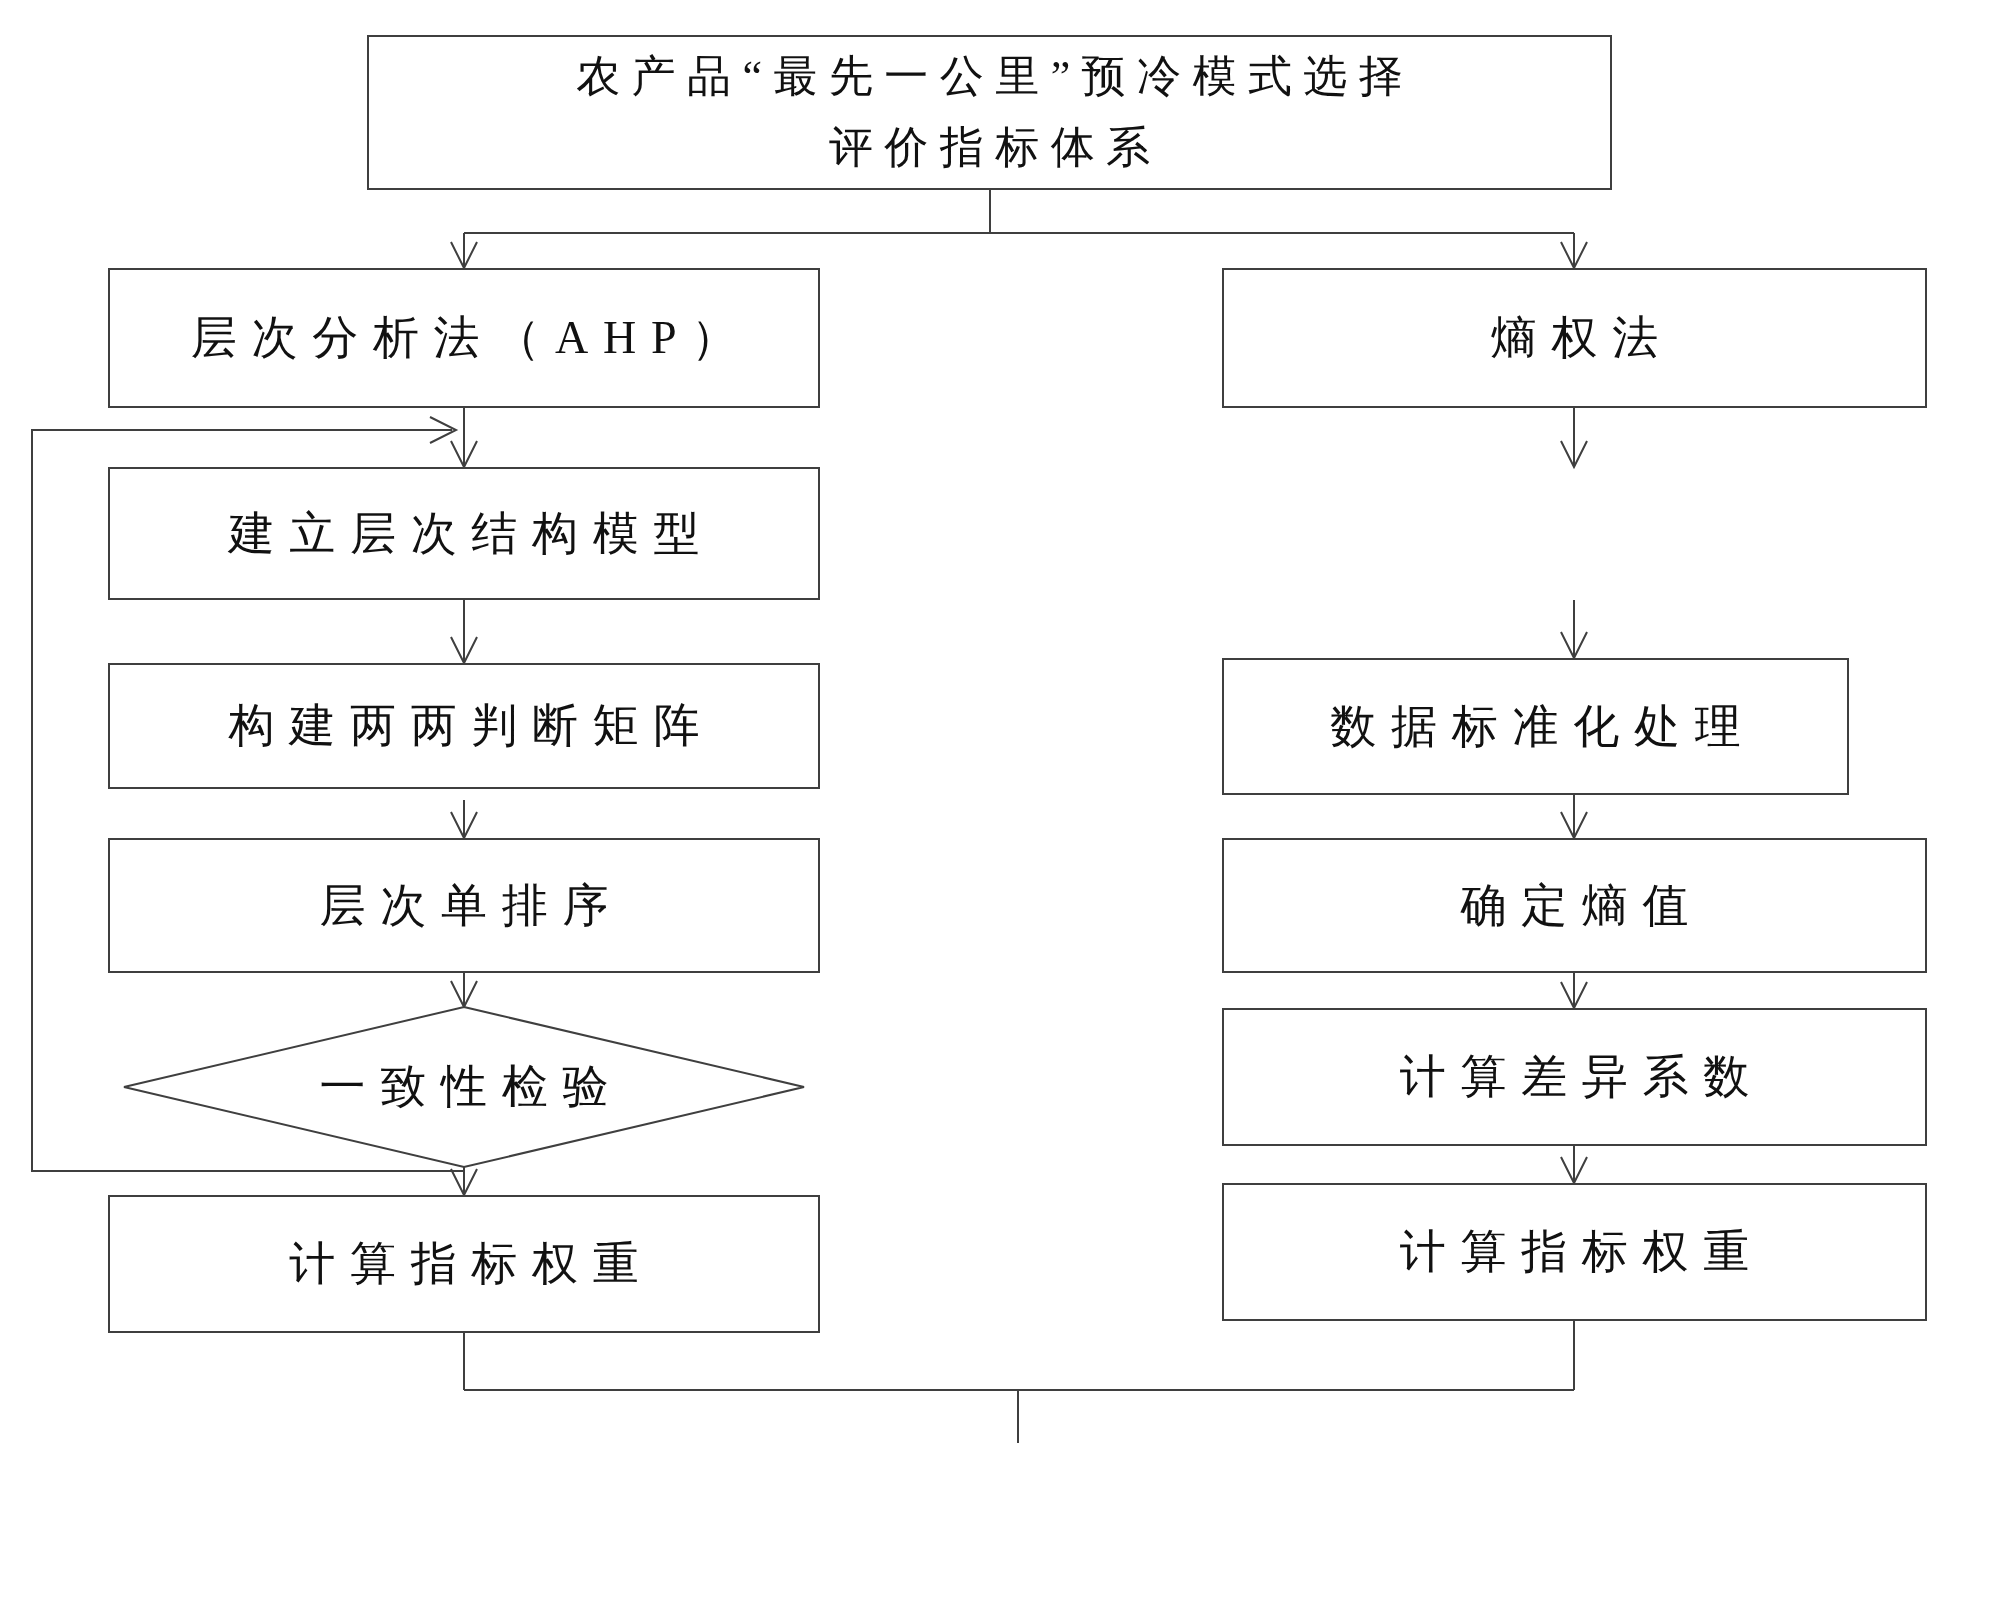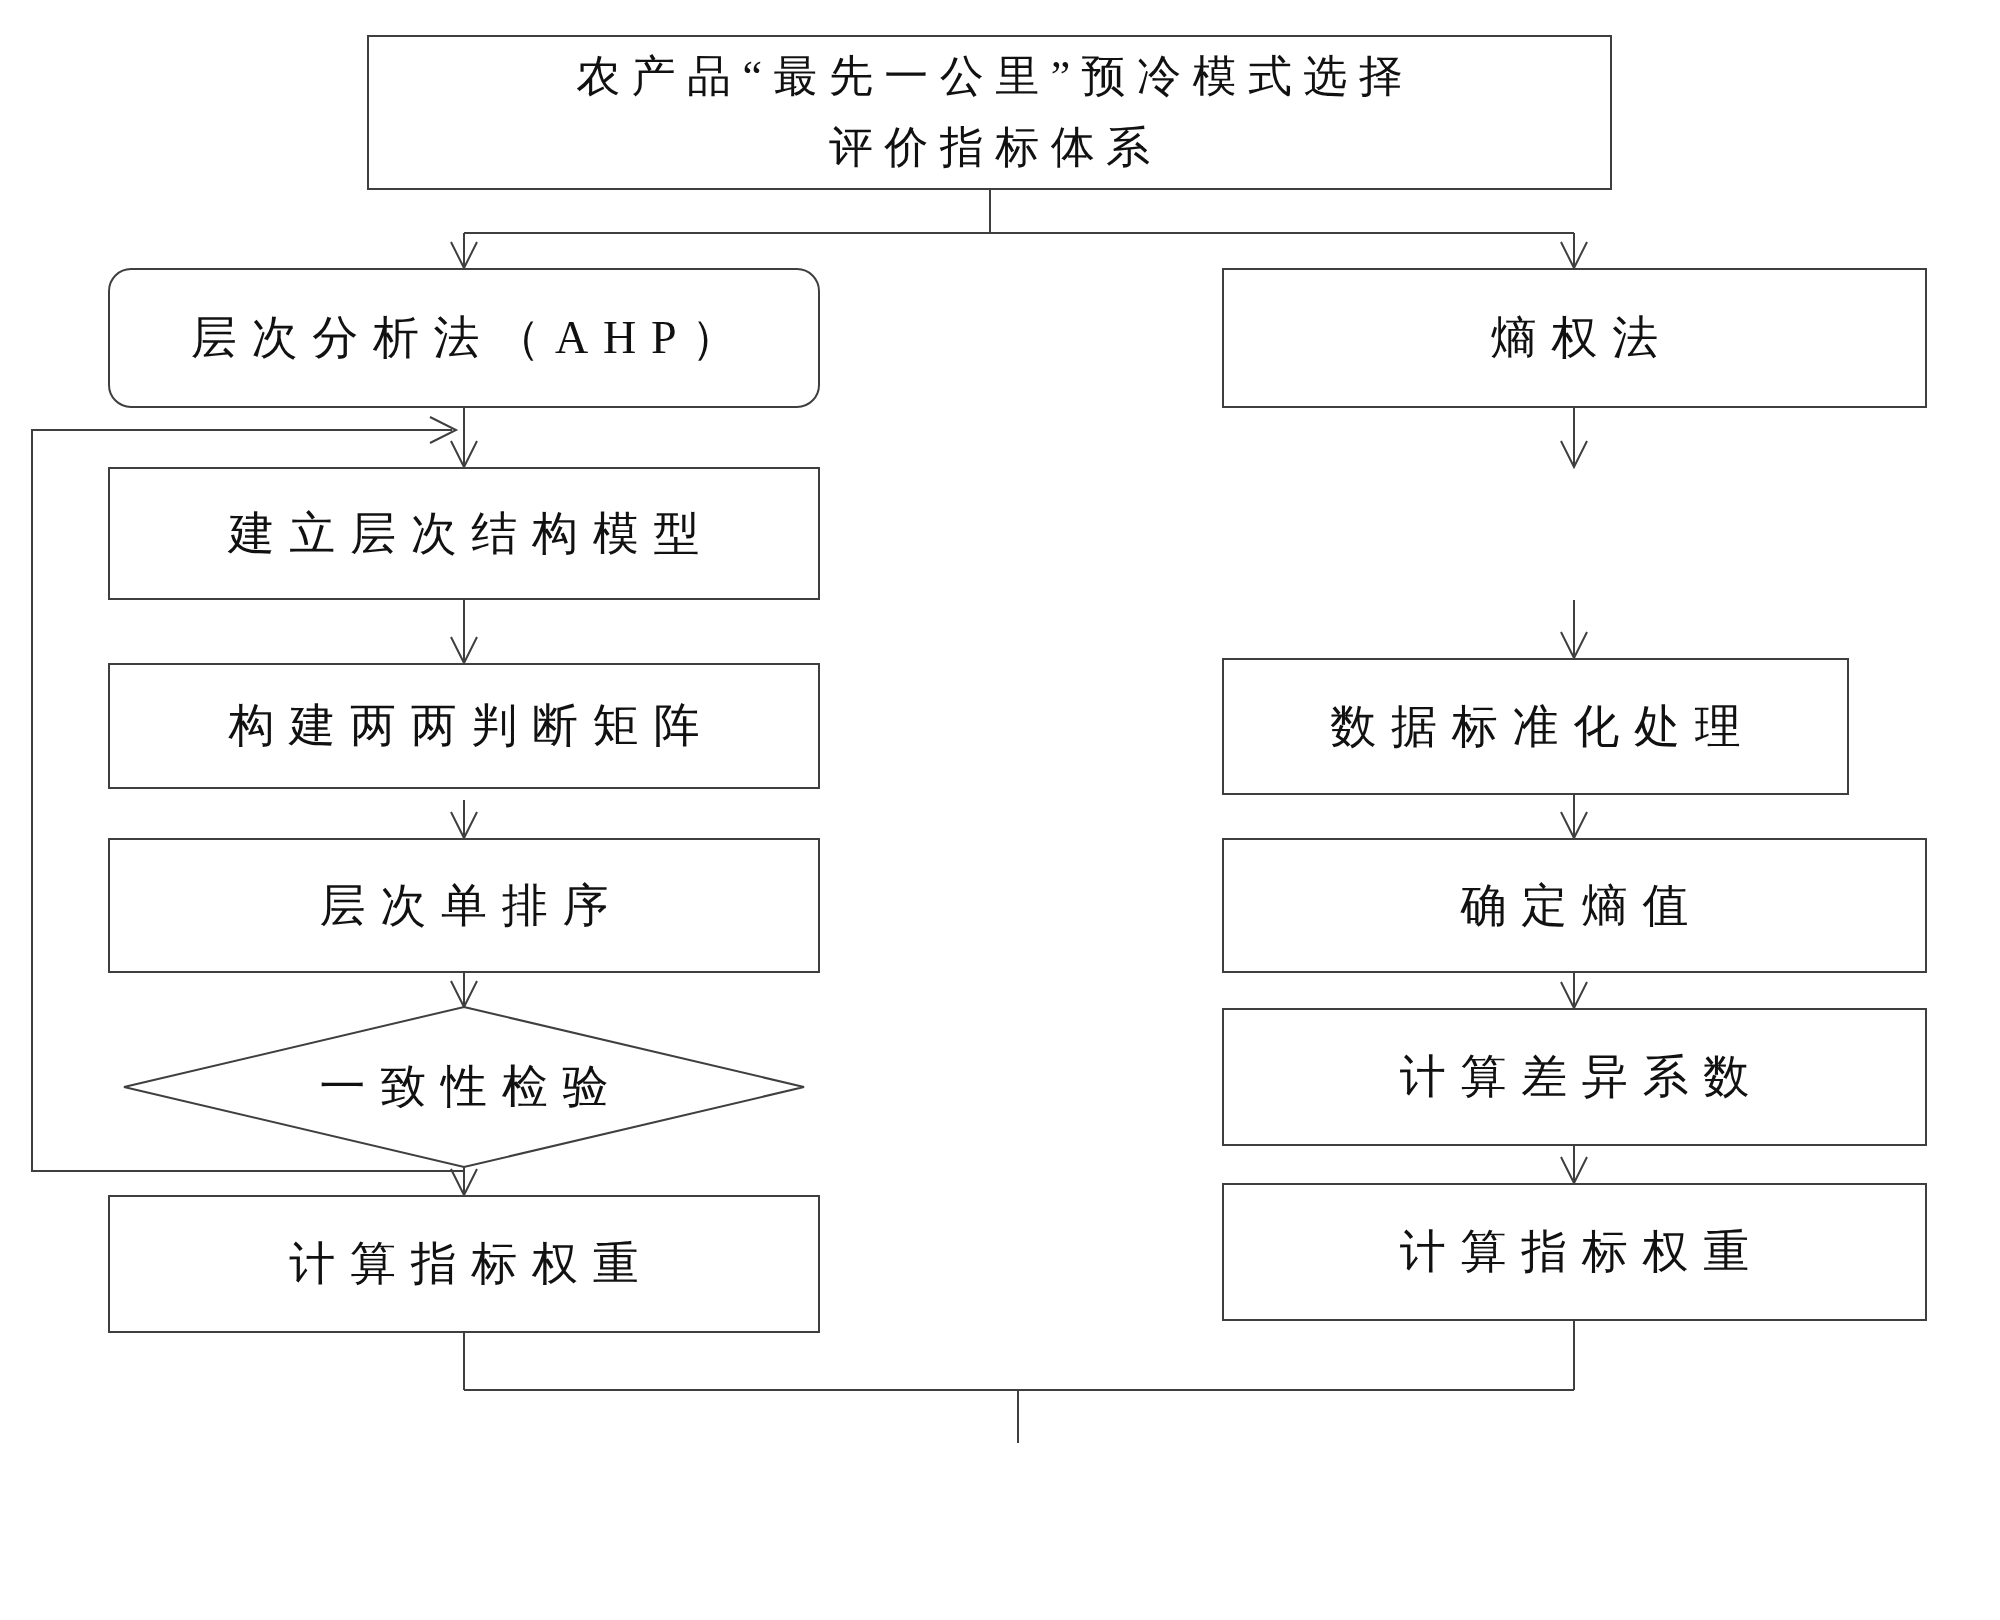--- a/index.html
+++ b/index.html
@@ -64,21 +64,21 @@
     <path d="M1561 1157 L1574 1183 L1587 1157"></path>
 
     <path d="M464 1333 V1390 M1574 1321 V1390 M464 1390 H1574 M1018 1390 V1443"></path>
   </svg>
 
   <div class="node title-node" style="left:367px; top:35px; width:1245px; height:155px;">
     <span>农产品“最先一公里”预冷模式选择</span>
     <span>评价指标体系</span>
   </div>
 
-  <div class="node" style="left:108px; top:268px; width:712px; height:140px;border-radius:23px;">
+  <div class="node" style="left:108px; top:268px; width:712px; height:140px;">
     <span>层次分析法（AHP）</span>
   </div>
 
   <div class="node" style="left:108px; top:467px; width:712px; height:133px;">
     <span>建立层次结构模型</span>
   </div>
 
   <div class="node" style="left:108px; top:663px; width:712px; height:126px;">
     <span>构建两两判断矩阵</span>
   </div>

